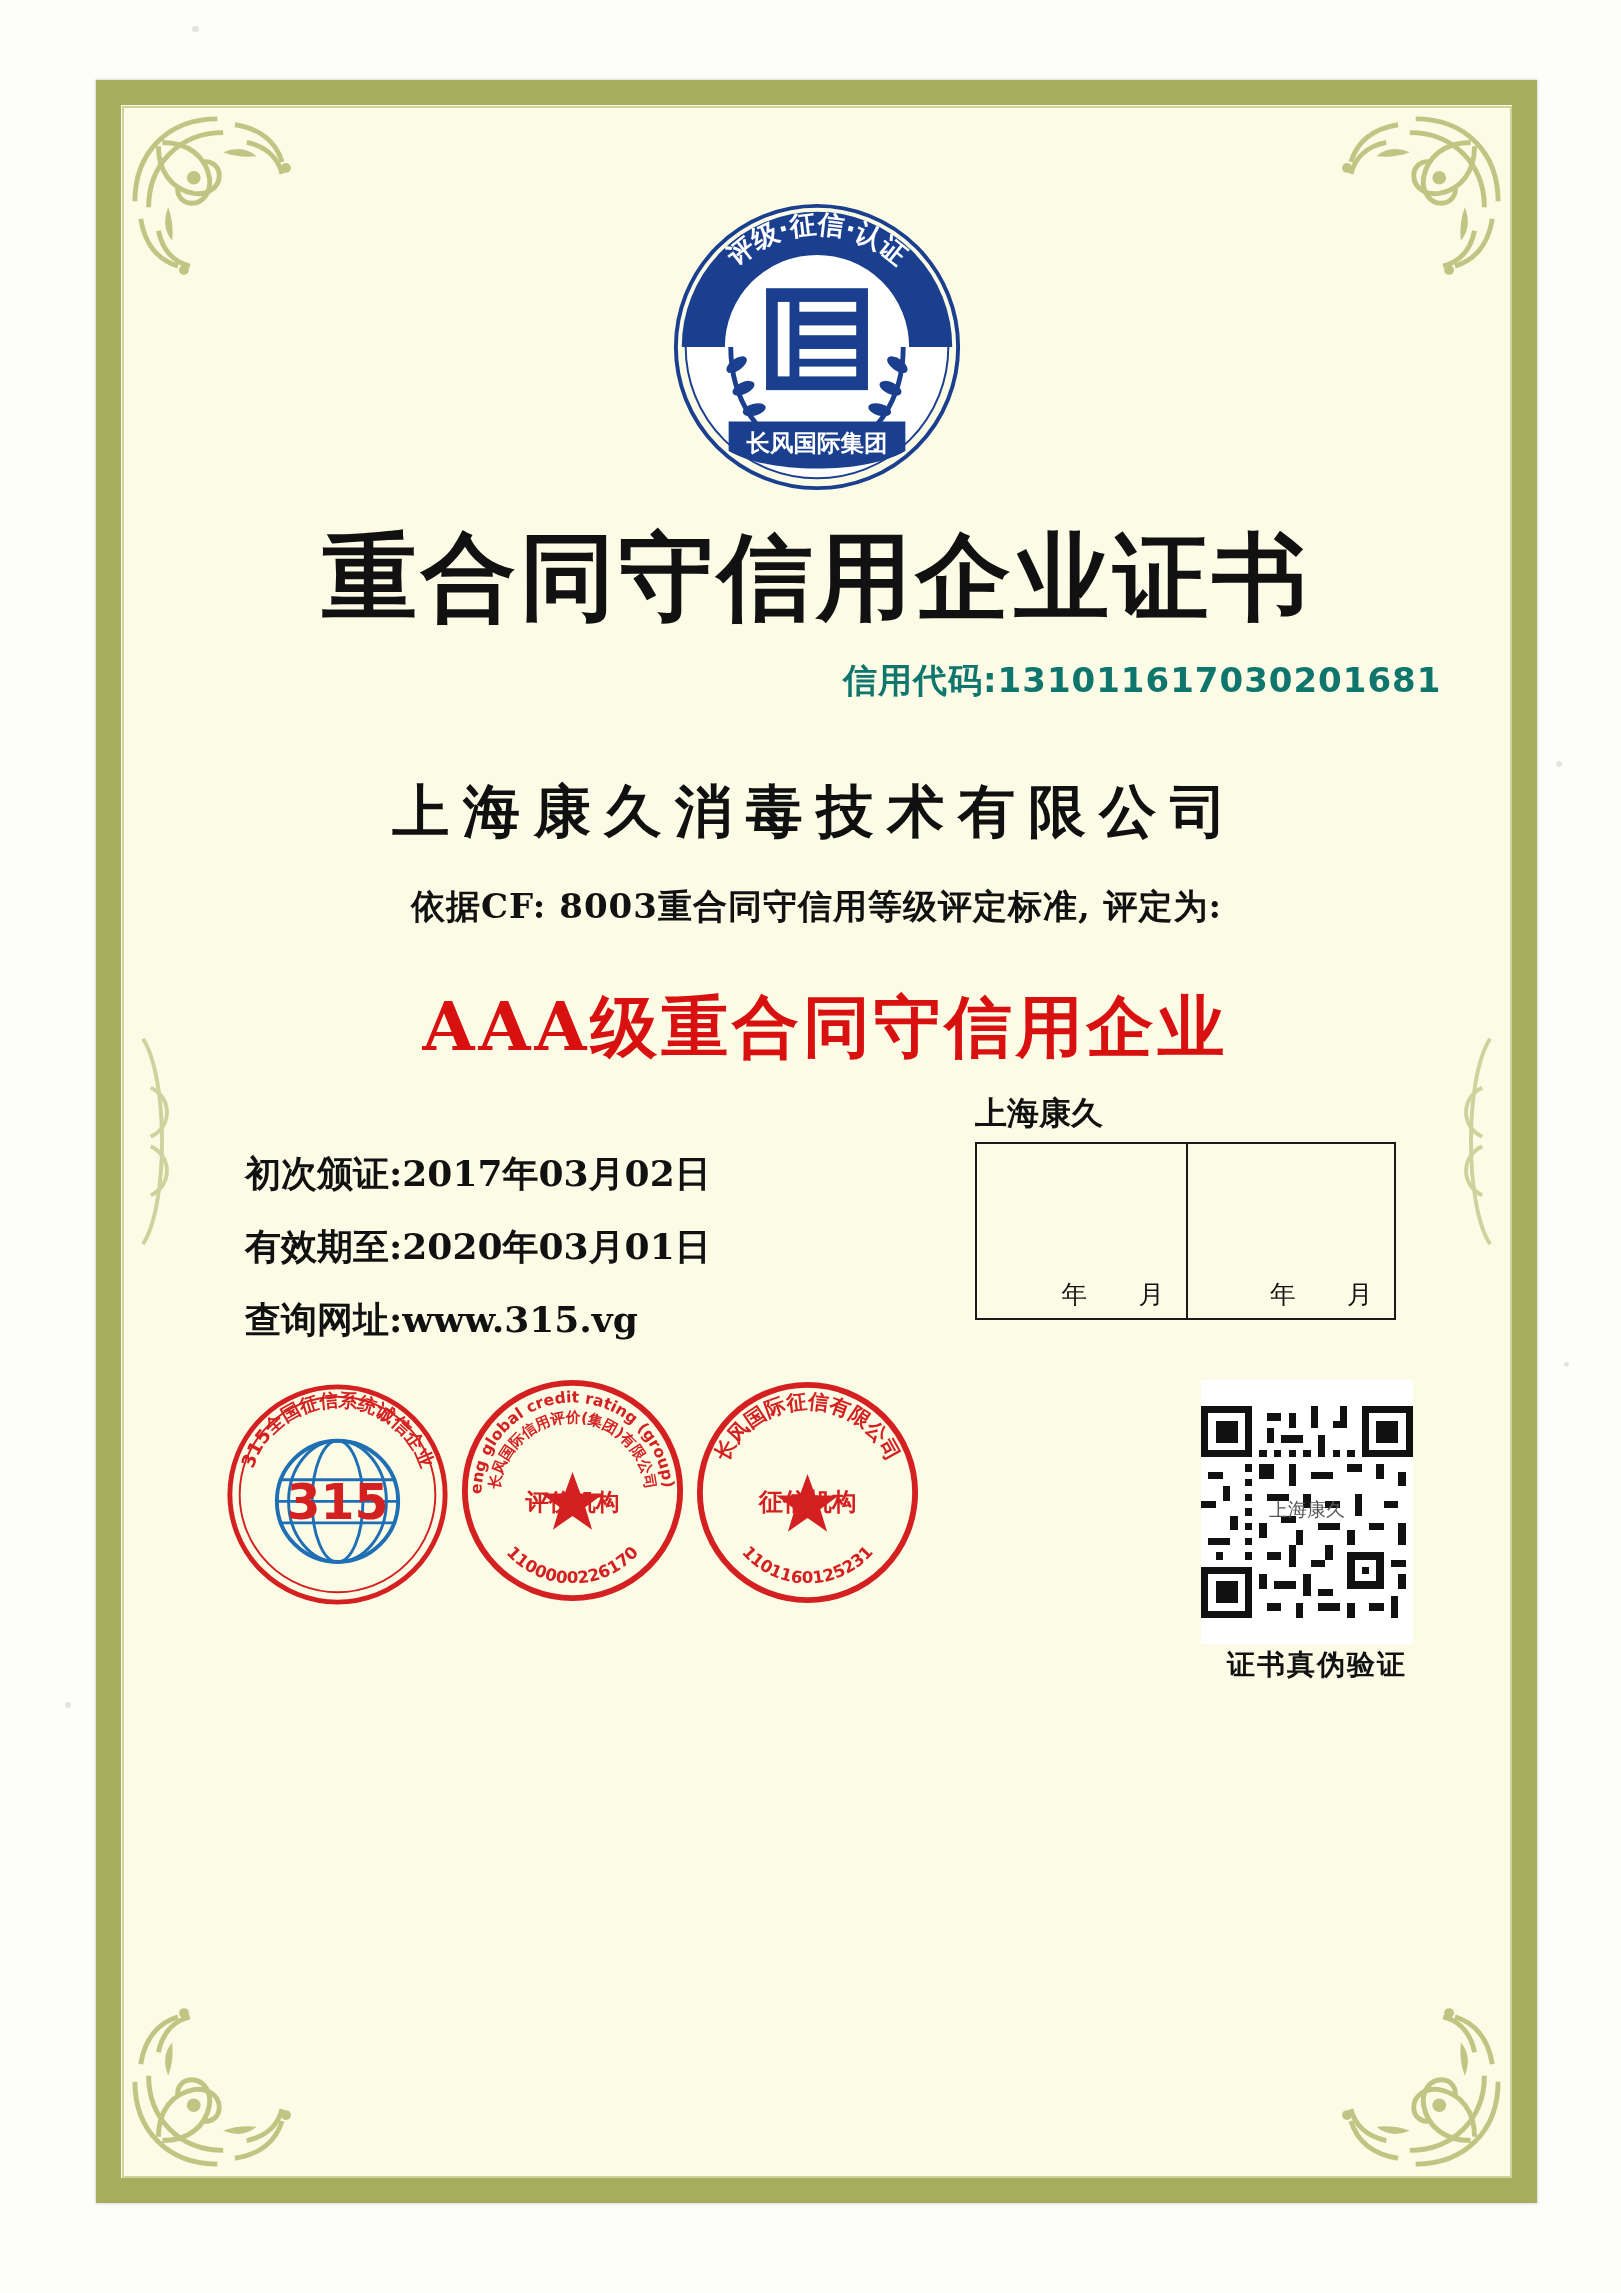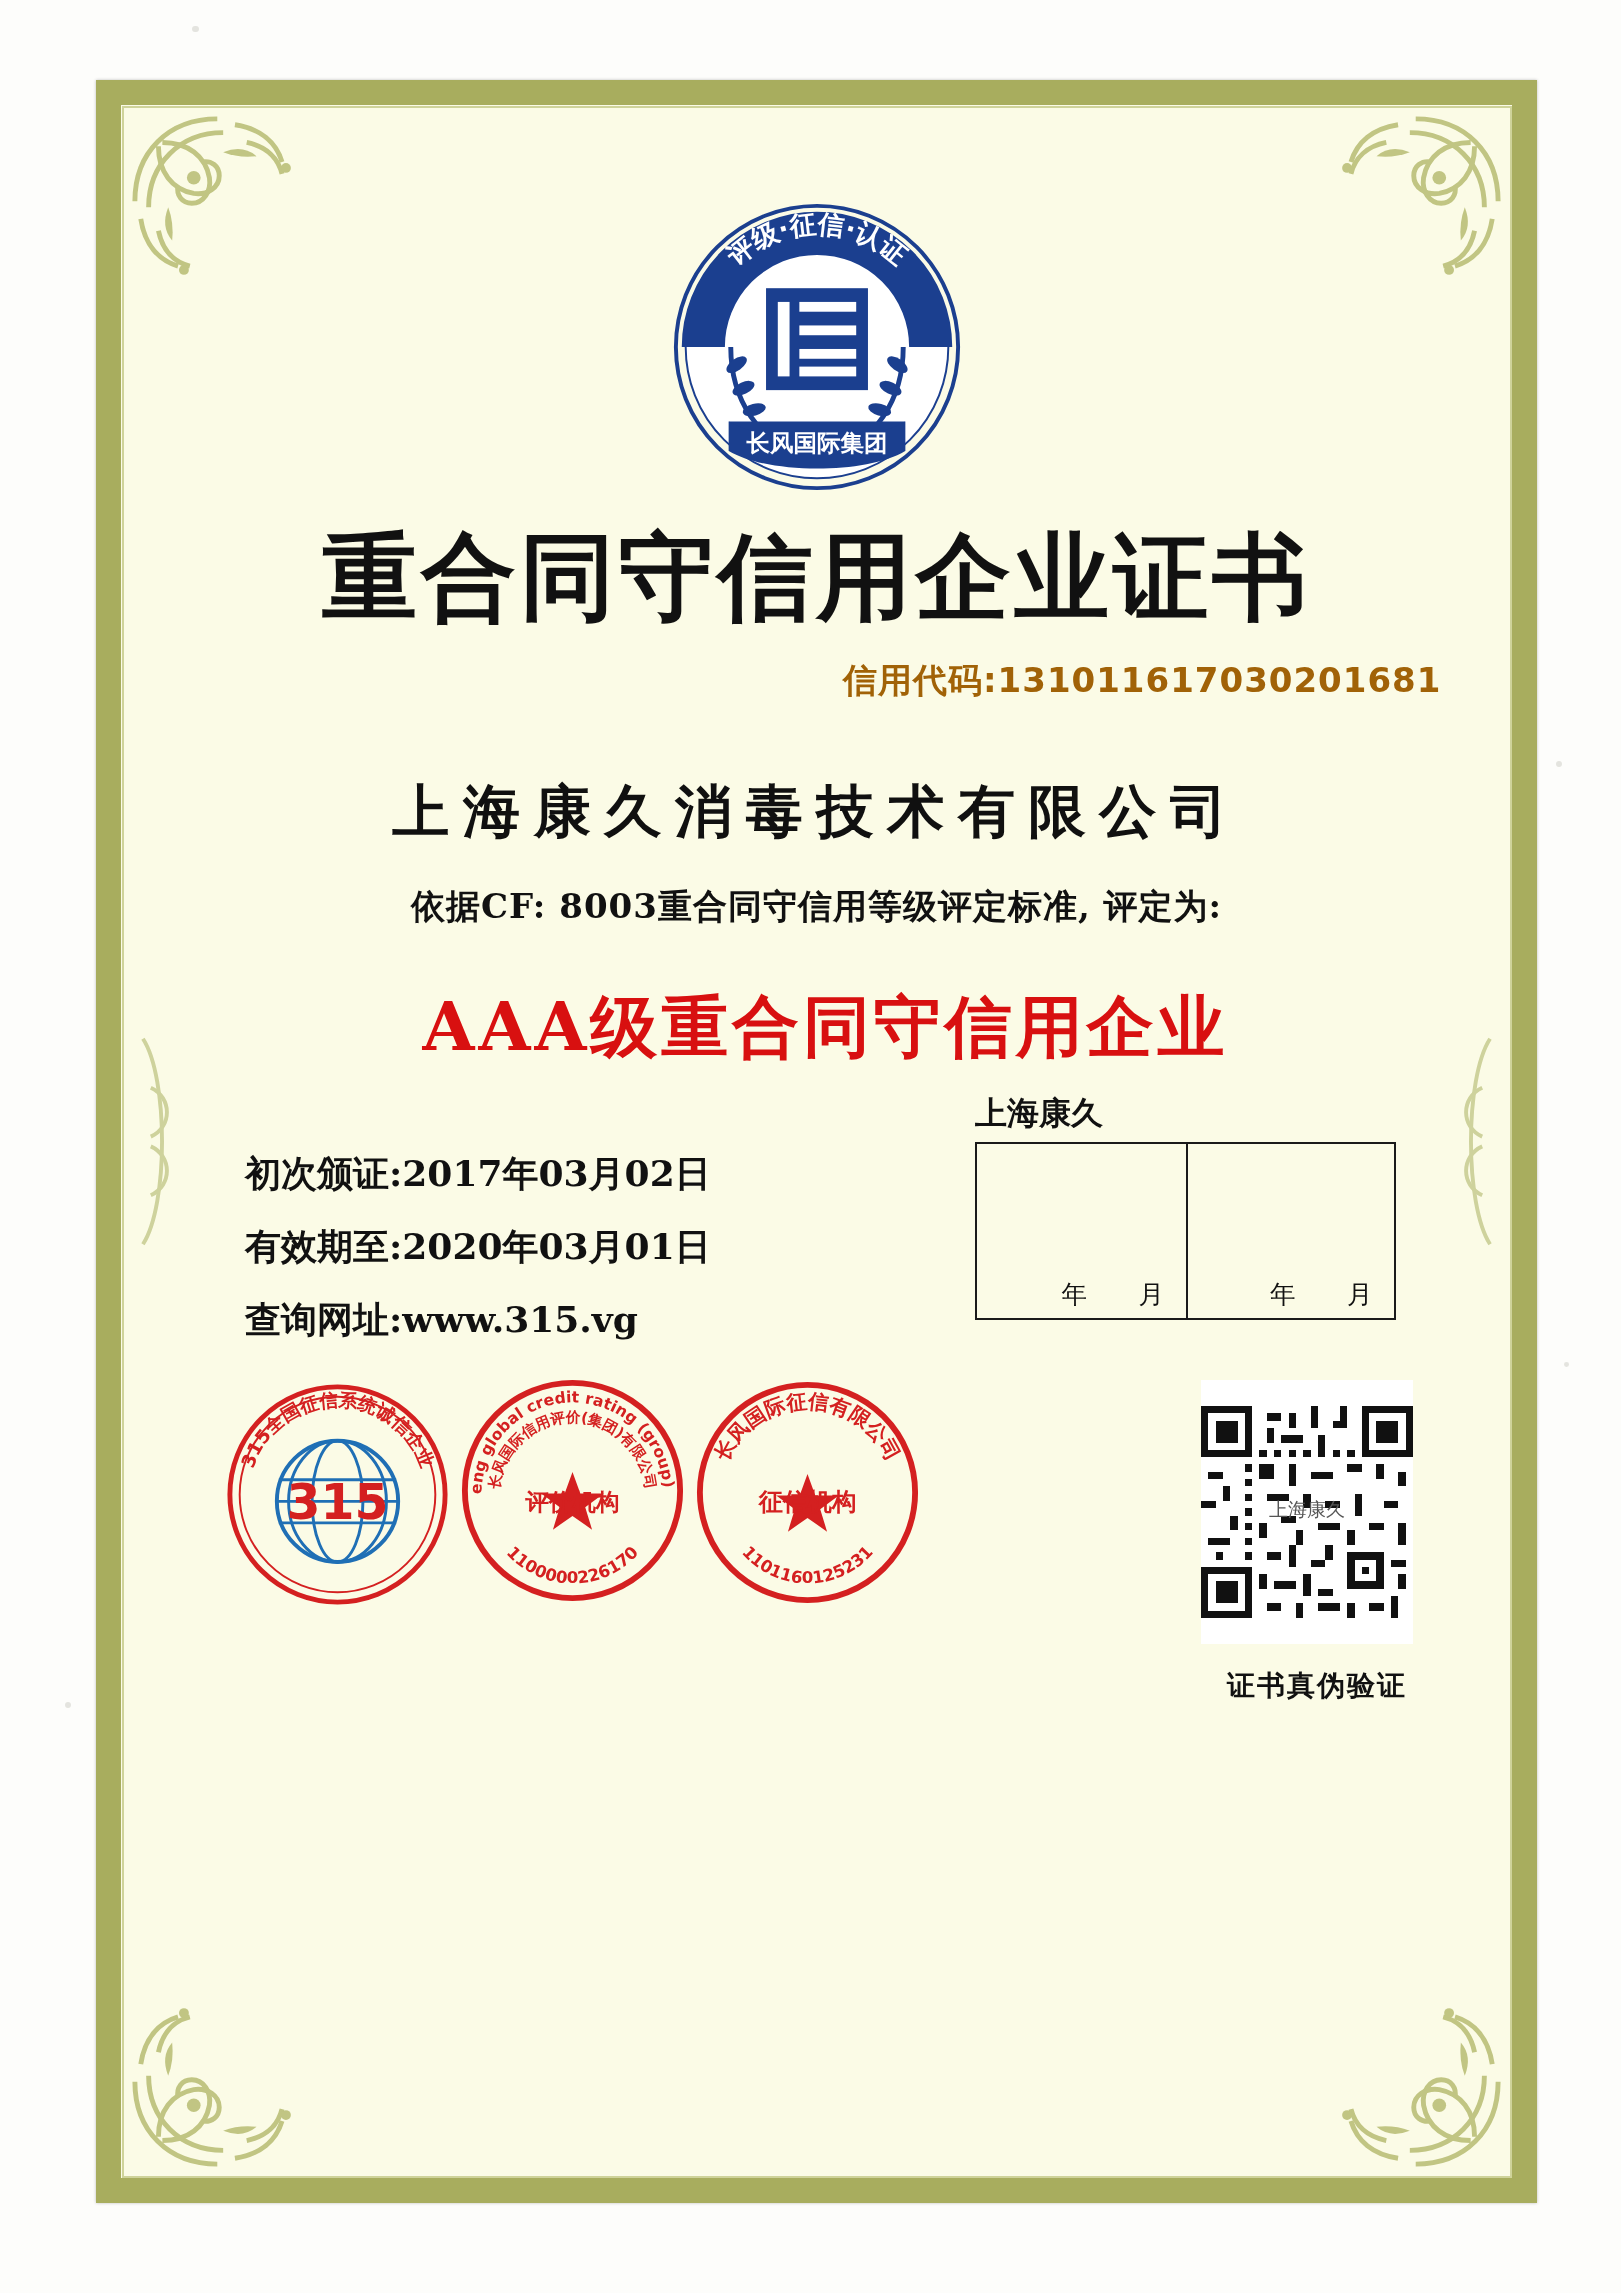--- a/index.html
+++ b/index.html
@@ -77,21 +77,21 @@
     font-family:"DejaVu Sans","Liberation Sans",sans-serif;
     font-weight:bold;
     font-size:95px;
     letter-spacing:3.9px;
     color:#111111;
     white-space:nowrap;
   }
   
   #credit-code{
     position:absolute;right:17.6px;top:519px;
-    font-size:34px;font-weight:bold;color:#a16207;
+    font-size:34px;font-weight:bold;color:#0f766e;
     letter-spacing:1px;
     font-family:"DejaVu Sans","Liberation Sans",sans-serif;
   }
   
   #company{
     position:absolute;left:0;right:0;top:635px;
     text-align:center;
     font-size:57px;font-weight:bold;color:#101010;
     letter-spacing:13.7px;
     white-space:nowrap;
@@ -158,21 +158,21 @@
   .seal svg{width:100%;height:100%;display:block;}
   #seal-315{left:17.6px;top:5.9px;}
   #seal-rating{left:253px;top:2px;}
   #seal-credit{left:488px;top:3.9px;}
 
   
   #qr-block{position:absolute;right:5.9px;top:3.9px;width:233px;}
   #qr-code{width:212px;height:264px;background:#fff;position:relative;}
   #qr-code svg{width:100%;height:100%;display:block;}
   #qr-label{
-    text-align:center;margin-top:23px;
+    text-align:center;margin-top:2px;
     font-family:"DejaVu Serif","Liberation Serif",serif;
     font-size:28px;font-weight:bold;color:#111;letter-spacing:2px;
   }
 </style>
 </head>
 <body>
 
 <div id="page">
 
   <div class="speckle" style="left:192px;top:25.5px;width:6.9px;height:6.9px;"></div>

